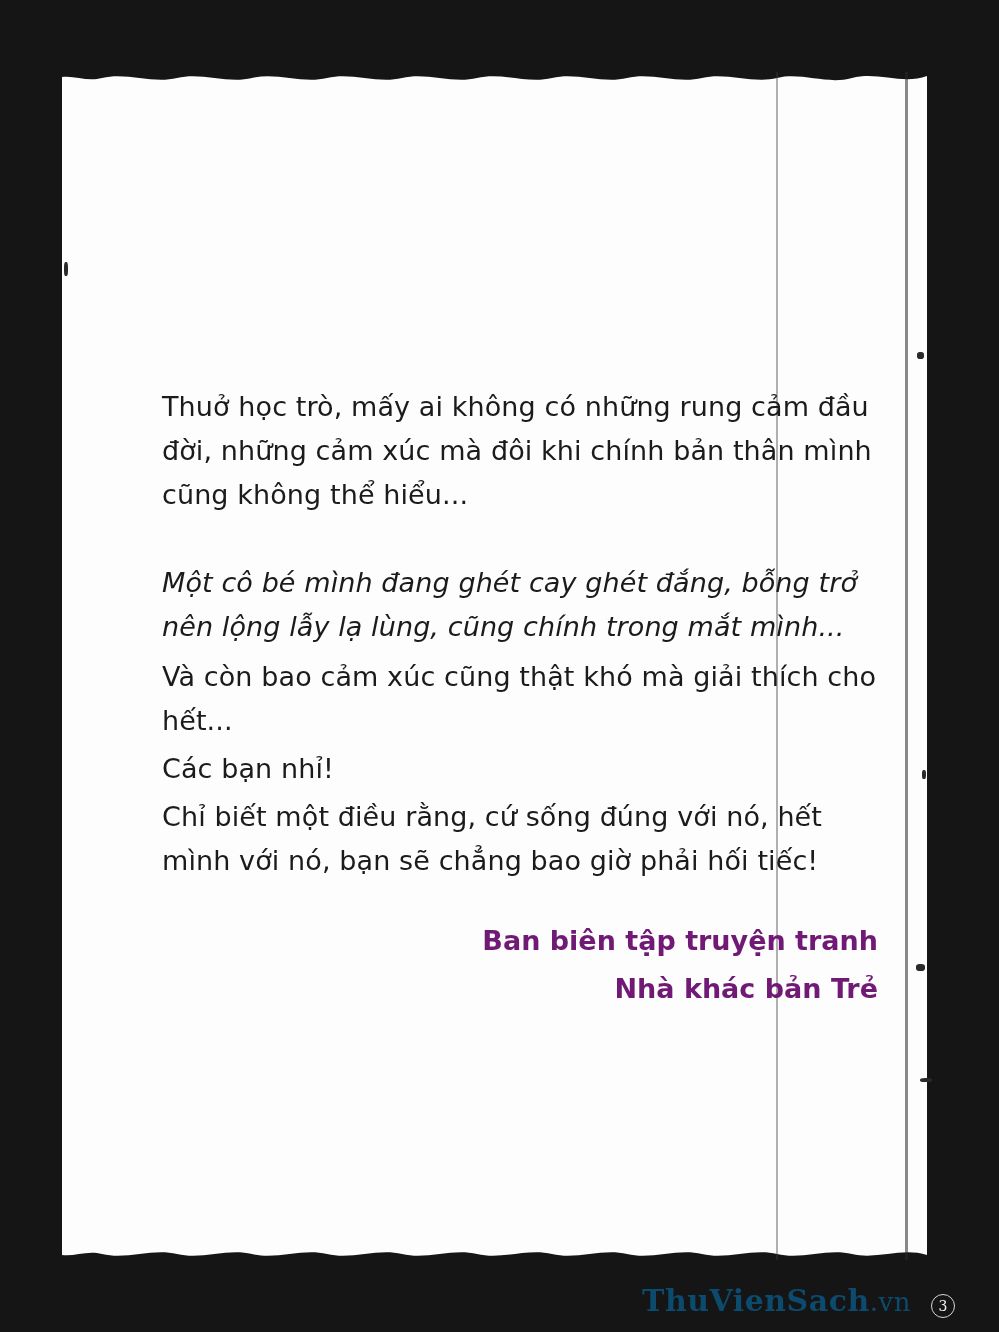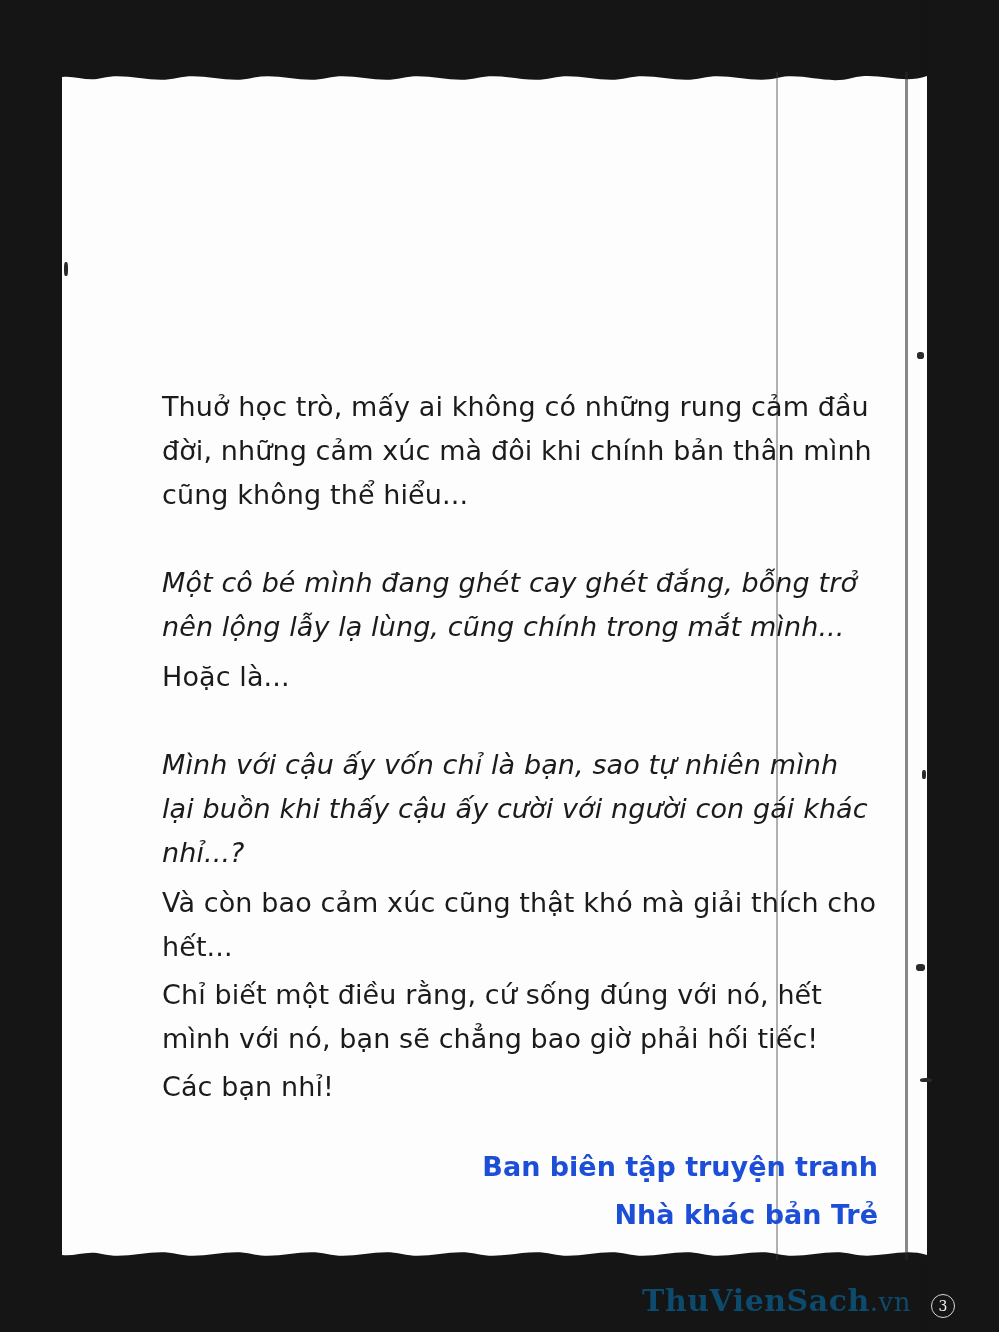--- a/index.html
+++ b/index.html
@@ -110,21 +110,21 @@
     margin-bottom: 6px;
     margin-top: 44px;
   }
 
   .signature {
     margin-top: 34px;
     text-align: right;
     font-weight: bold;
     font-size: 27px;
     line-height: 48px;
-    color: #1d4ed8;
+    color: #701a75;
   }
   .signature div { white-space: nowrap; }
 
   
   .watermark {
     position: absolute;
     right: 88px;
     bottom: 14px;
     font-family: "DejaVu Serif", serif;
     font-size: 30px;
@@ -184,25 +184,23 @@
 
   <div class="speck" style="left:917px; top:352px; width:7px; height:7px;"></div>
   <div class="speck" style="left:922px; top:770px; width:4px; height:9px;"></div>
   <div class="speck" style="left:916px; top:964px; width:9px; height:7px;"></div>
   <div class="speck" style="left:920px; top:1078px; width:12px; height:4px;"></div>
   <div class="speck" style="left:64px; top:262px; width:4px; height:14px;"></div>
 
   <div class="text-block">
     <p class="para">Thuở học trò, mấy ai không có những rung cảm đầu đời, những cảm xúc mà đôi khi chính bản thân mình cũng không thể hiểu...</p>
     <p class="para italic spaced">Một cô bé mình đang ghét cay ghét đắng, bỗng trở nên lộng lẫy lạ lùng, cũng chính trong mắt mình...</p>
-    <p class="para">Hoặc là...</p>
-    <p class="para italic spaced">Mình với cậu ấy vốn chỉ là bạn, sao tự nhiên mình lại buồn khi thấy cậu ấy cười với người con gái khác nhỉ...?</p>
     <p class="para">Và còn bao cảm xúc cũng thật khó mà giải thích cho hết...</p>
+    <p class="para">Các bạn nhỉ!</p>
     <p class="para">Chỉ biết một điều rằng, cứ sống đúng với nó, hết mình với nó, bạn sẽ chẳng bao giờ phải hối tiếc!</p>
-    <p class="para">Các bạn nhỉ!</p>
 
     <div class="signature">
       <div>Ban biên tập truyện tranh</div>
       <div>Nhà khác bản Trẻ</div>
     </div>
   </div>
 
   <div class="watermark">
     <span class="wm-main">ThuVienSach</span><span class="wm-tld">.vn</span>
   </div>

